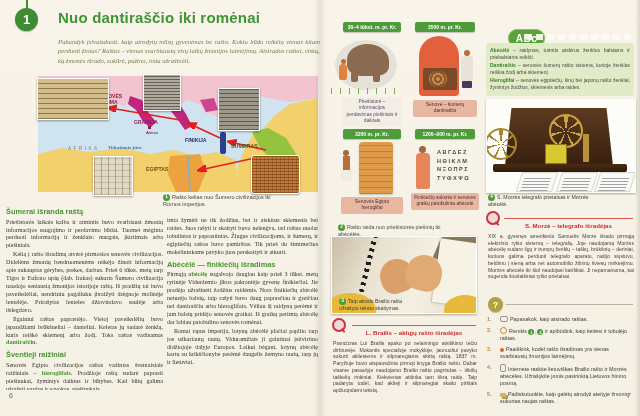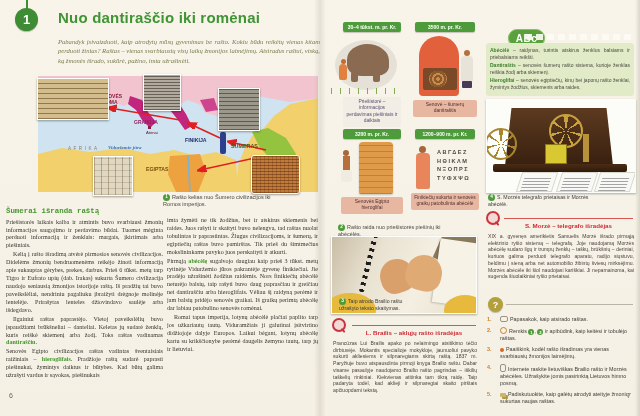--- a/index.html
+++ b/index.html
@@ -33,21 +33,21 @@
   .inset-stone{left:180px;top:12px;width:40px;height:41px;background-color:#9d988c;background-image:repeating-linear-gradient(0deg,rgba(40,40,38,.55) 0 1px,transparent 1px 4px);}
   .inset-hiero{left:55px;top:80px;width:38px;height:38px;background-color:#e0d8c3;background-image:repeating-linear-gradient(90deg,rgba(120,100,70,.45) 0 1px,transparent 1px 7px),repeating-linear-gradient(0deg,rgba(120,100,70,.25) 0 1px,transparent 1px 6px);}
   .inset-clay{left:213px;top:79px;width:47px;height:37px;background-color:#bf7a3c;background-image:repeating-linear-gradient(0deg,rgba(92,45,12,.5) 0 1px,transparent 1px 3px),repeating-linear-gradient(90deg,rgba(92,45,12,.25) 0 1px,transparent 1px 4px);border-radius:3px;}
   .map-caption{position:absolute;left:163px;top:194px;width:108px;font-size:5.6px;line-height:1.3;color:#4a4a43;}
   .numcirc{display:inline-flex;width:7px;height:7px;border-radius:50%;background:#4d9b3b;color:#fff;font-size:4.8px;font-weight:bold;align-items:center;justify-content:center;vertical-align:top;margin-right:2px;}
 
   
   .col{position:absolute;font-family:"Liberation Serif",serif;font-size:6.1px;line-height:1.3;color:#35342e;text-align:justify;overflow:hidden;}
   .col1{left:6px;top:204px;width:157px;height:186px;}
   .col2{left:167px;top:204px;width:151px;height:192px;padding-top:13px;}
-  .col h3{font-family:Liberation Mono, monospace;font-size:7.4px;color:#46962f;margin:3px 0 2px 0;}
+  .col h3{font-family:Liberation Sans, sans-serif;font-size:7.4px;color:#46962f;margin:3px 0 2px 0;}
   .col p{margin:0 0 1px 0;}
   .col p.ind{text-indent:7px;}
   .term{color:#46962f;font-weight:bold;}
   .pagenum{position:absolute;bottom:17px;font-size:7px;color:#6a675f;}
   .pn-left{left:9px;}
   .pn-right{right:9px;}
 
   
   .ribbon{position:absolute;height:10px;background:#4d9b3b;border-radius:2px;color:#fff;font-size:5px;font-weight:bold;display:flex;align-items:center;justify-content:center;box-shadow:0 1px 1px rgba(0,0,0,.2);}
   .rb1{left:343px;top:22px;width:58px;}
@@ -223,25 +223,27 @@
 
     <div class="map-caption">
       <span class="numcirc">1</span><span>Rašto kelias nuo Šumero civilizacijos iki Romos imperijos.</span>
     </div>
 
     <div class="col col1">
       <h3>Šumerai išranda raštą</h3>
       <p>Priešistorės laikais kalba ir atmintis buvo svarbiausi žmonių informacijos saugojimo ir perdavimo būdai. Tuomet mėginta perduoti informaciją ir ženklais: margais, įkirtimais arba piešiniais.</p>
       <p class="ind">Kelią į rašto išradimą atvėrė pirmosios senovės civilizacijos. Didelėms žmonių bendruomenėms reikėjo žinoti informaciją apie sukauptas gėrybes, prekes, darbus. Prieš 6 tūkst. metų tarp Tigro ir Eufrato upių (dab. Irakas) sukurta Šumero civilizacija naudojo seniausią žmonijos istorijoje raštą. Iš pradžių tai buvo paveikslėliai, nendriniu pagaliuku įbraižyti drėgnoje molinėje lentelėje. Prirašytas lenteles džiovindavo saulėje arba išdegdavo.</p>
       <p class="ind"><span>Ilgainiui raštas paprastėjo. Vietoj paveikslėlių buvo įspaudžiami brūkšneliai – danteliai. Keletas jų sudarė ženklą, kuris reiškė skiemenį arba žodį. Toks raštas vadinamas </span><span class="term">dantiraščiu</span><span>.</span></p>
+      <h3>Šventieji raižiniai</h3>
       <p><span>Senovės Egipto civilizacijos raštas vadintas šventaisiais raižiniais – </span><span class="term">hieroglifais</span><span>. Pradžioje raštą sudarė paprasti piešinukai, žymintys daiktus ir būtybes. Kad būtų galima užrašyti vardus ir sąvokas, piešinukais</span></p>
     </div>
 
     <div class="col col2">
       <p>imta žymėti ne tik žodžius, bet ir atskirus skiemenis bei raides. Juos rašyti ir skaityti buvo nelengva, tad raštas nuolat tobulintas ir paprastintas. Žlugus civilizacijoms, ir šumerų, ir egiptiečių raštas buvo pamirštas. Tik prieš du šimtmečius mokslininkams pavyko juos perskaityti ir atkurti.</p>
+      <h3>Abėcėlė — finikiečių išradimas</h3>
       <p><span>Pirmąją </span><span class="term">abėcėlę</span><span> sugalvojo daugiau kaip prieš 3 tūkst. metų rytinėje Viduržemio jūros pakrantėje gyvenę finikiečiai. Jie pradėjo užrašinėti žodžius raidėmis. Nors finikiečių abėcėlė neturėjo balsių, taip rašyti buvo daug paprasčiau ir greičiau nei dantiraščiu arba hieroglifais. Vėliau šį raidyną perėmė ir jam balsių pridėjo senovės graikai. Iš graikų perimtą abėcėlę dar labiau patobulino senovės romėnai.</span></p>
       <p class="ind">Romai tapus imperija, lotynų abėcėlė plačiai paplito tarp jos užkariautų tautų. Viduramžiais ji galutinai įsitvirtino didžiojoje dalyje Europos. Laikui bėgant, lotynų abėcėlę kartu su krikščionybe perėmė daugelis žemyno tautų, tarp jų ir lietuviai.</p>
     </div>
 
     <div class="pagenum pn-left">6</div>
   </div>
 
   <div>
 
     <div class="ribbon rb1">30–4 tūkst. m. pr. Kr.</div>

